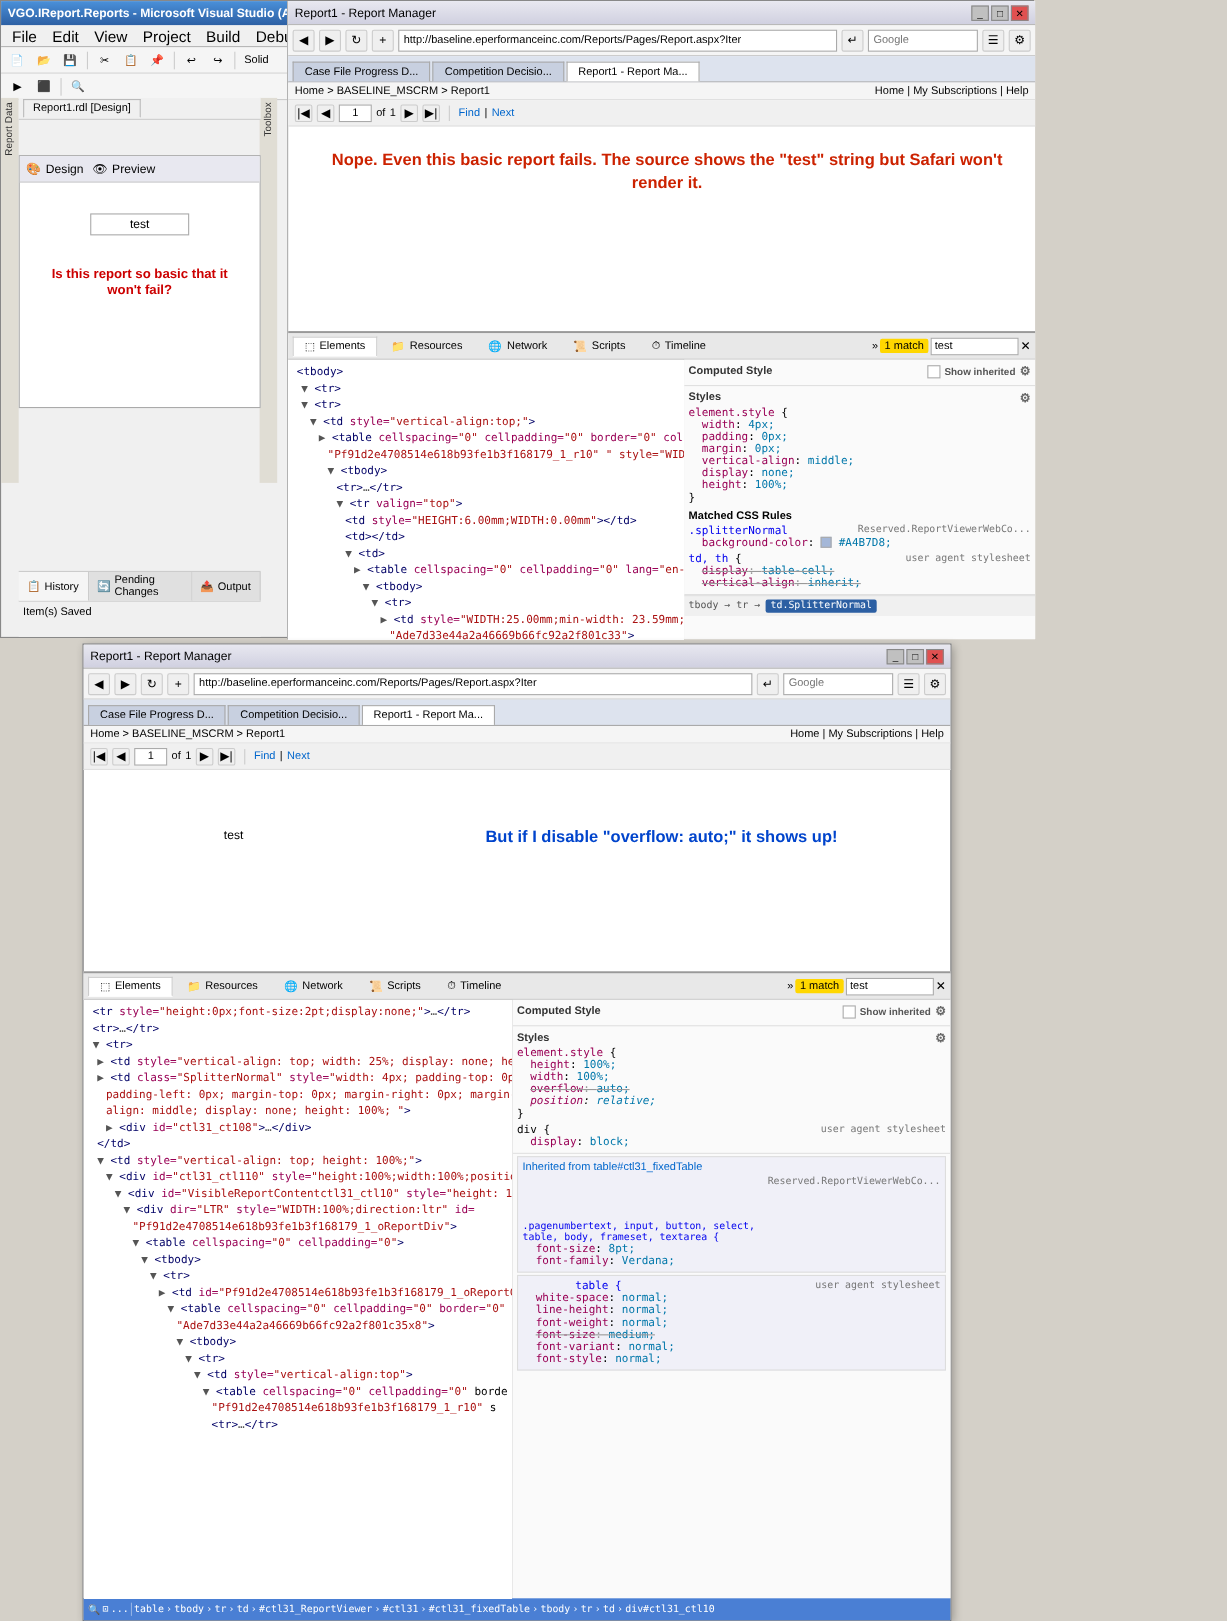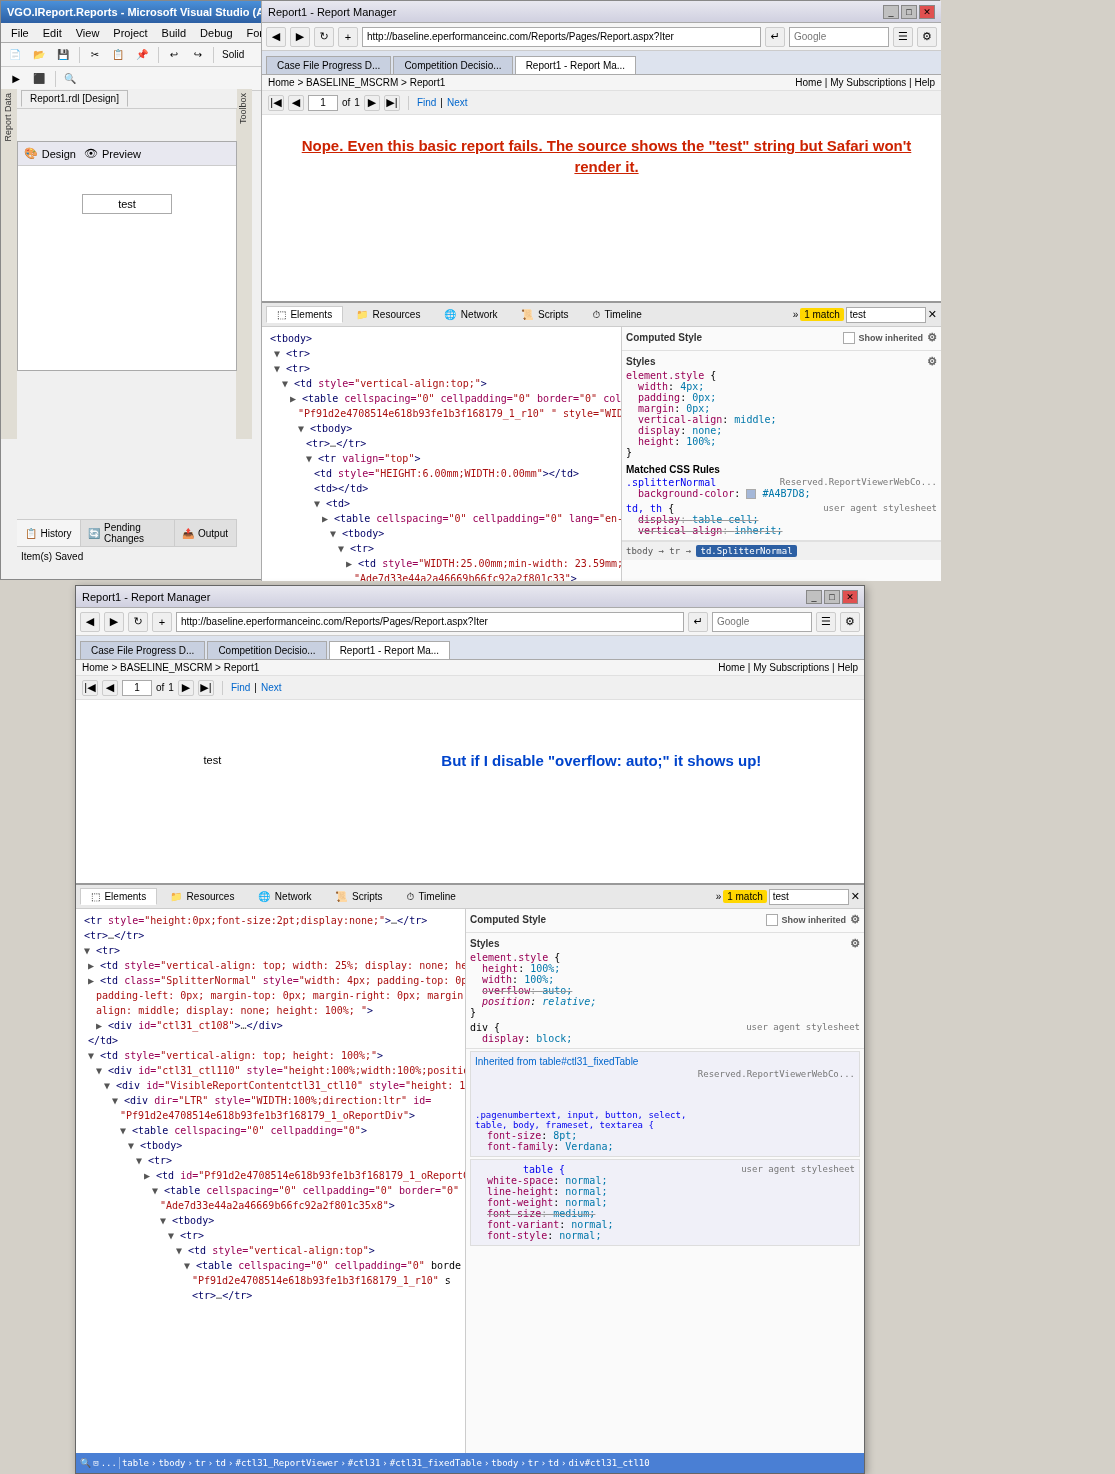--- a/index.html
+++ b/index.html
@@ -41,21 +41,21 @@
       background: #f0f0f0;
       border-bottom: 1px solid #aaa;
       height: 20px;
       display: flex;
       align-items: center;
       padding: 0 4px;
       gap: 2px;
     }
     .menu-item {
       padding: 2px 6px;
-      font-size: 11px;
+      font-size: 14px;
       cursor: pointer;
       color: #000;
     }
 
     
     .toolbar {
       background: #f5f5f5;
       border-bottom: 1px solid #ccc;
       height: 24px;
       display: flex;
@@ -282,21 +282,20 @@
       cursor: pointer;
     }
 
     .nope-text {
       color: #cc2200;
       font-size: 15px;
       font-weight: bold;
       text-align: center;
       padding: 10px;
       line-height: 1.4;
-      text-decoration: underline;
     }
     .but-text {
       color: #0044cc;
       font-size: 15px;
       font-weight: bold;
       text-align: center;
       padding: 10px;
       line-height: 1.4;
     }
 
@@ -377,20 +376,21 @@
       </span>
       <span style="display:flex; align-items:center; gap:4px;">
         <span>👁</span>
         <span>Preview</span>
       </span>
     </div>
     <div class="designer-canvas">
       <div class="test-box">
         <span>test</span>
       </div>
+      <div class="red-text">Is this report so basic that it won't fail?</div>
     </div>
   </div>
 
 
   <div style="position:absolute; left:16px; bottom:0; width:220px; height:60px; background:#f0f0f0; border-top:1px solid #ccc;">
     <div style="display:flex; border-bottom:1px solid #ccc;">
       <div class="bottom-tab active">
         <span>📋</span>
         <span>History</span>
       </div>

